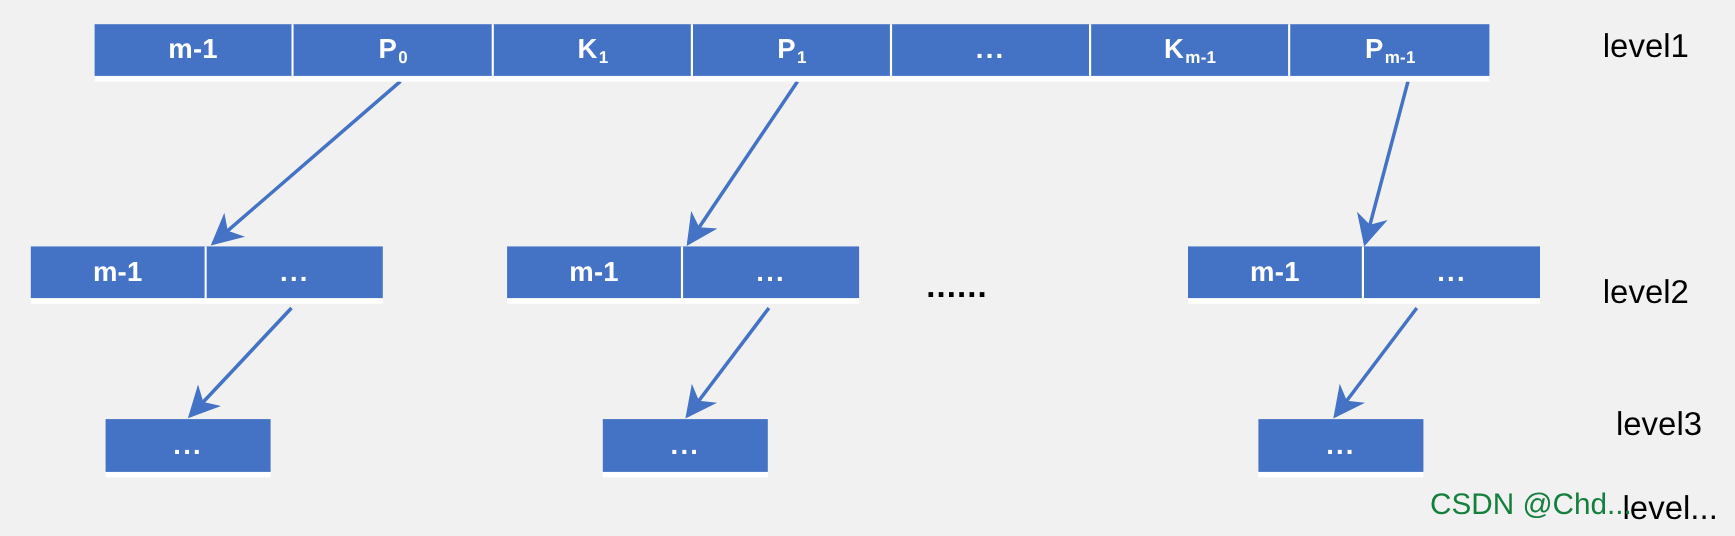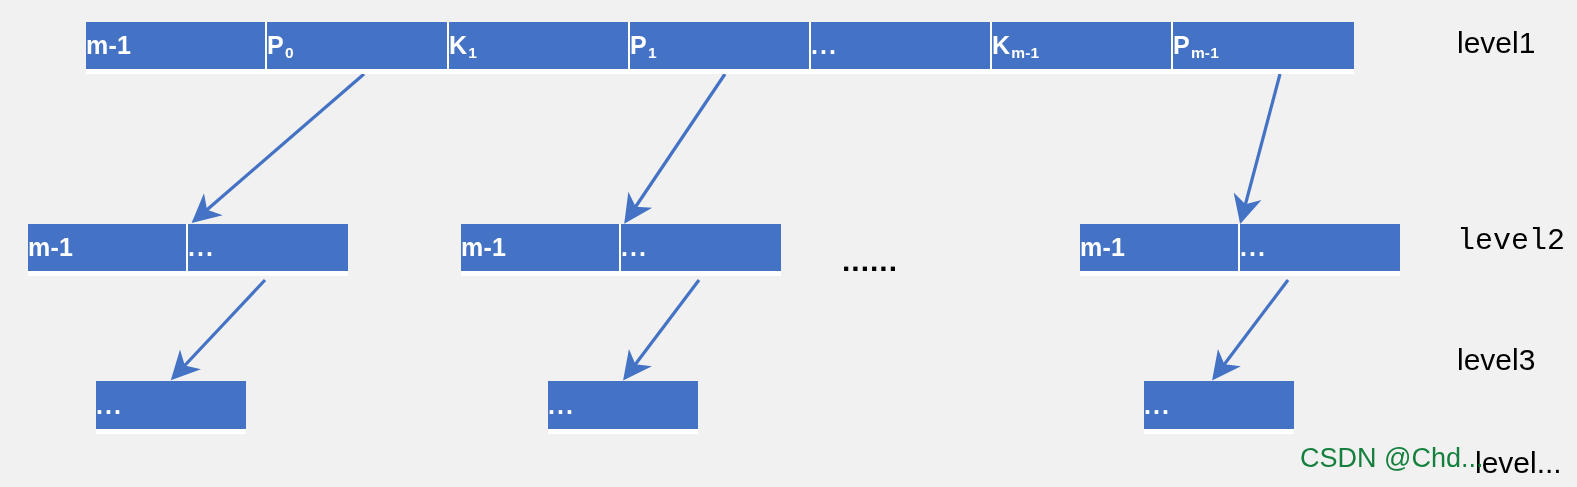--- a/index.html
+++ b/index.html
@@ -27,21 +27,21 @@
     display: flex;
     background: #ffffff;
     box-sizing: border-box;
   }
   .cell {
     background: #4472c4;
     color: #ffffff;
     font-weight: bold;
     display: flex;
     align-items: center;
-    justify-content: flex-start;
+    justify-content: center;
     box-sizing: border-box;
     border-right: 2px solid #ffffff;
     white-space: nowrap;
     letter-spacing: .2px;
   }
   .cell:last-child { border-right: 0; }
 
   .lvl1 .cell { font-size: 25px; }
   .lvl2 .cell { font-size: 25px; }
   .lvl3 .cell { font-size: 25px; }
@@ -105,22 +105,22 @@
   
   .level-label {
     position: absolute;
     left: 1457px;
     color: #000000;
     font-size: 30px;
     font-weight: normal;
     white-space: nowrap;
   }
   #label-level1 { top: 26px; }
-  #label-level2 { top: 224px; font-family: Liberation Mono, monospace; }
-  #label-level3 { top: 343px; }
+  #label-level2 { top: 249px; }
+  #label-level3 { top: 369px; margin-left: 12px; }
   #label-leveln { top: 446px; margin-left: 18px; }
 
   
   #watermark {
     position: absolute;
     left: 1300px;
     top: 443px;
     color: #15803d;
     font-size: 27px;
     white-space: nowrap;

